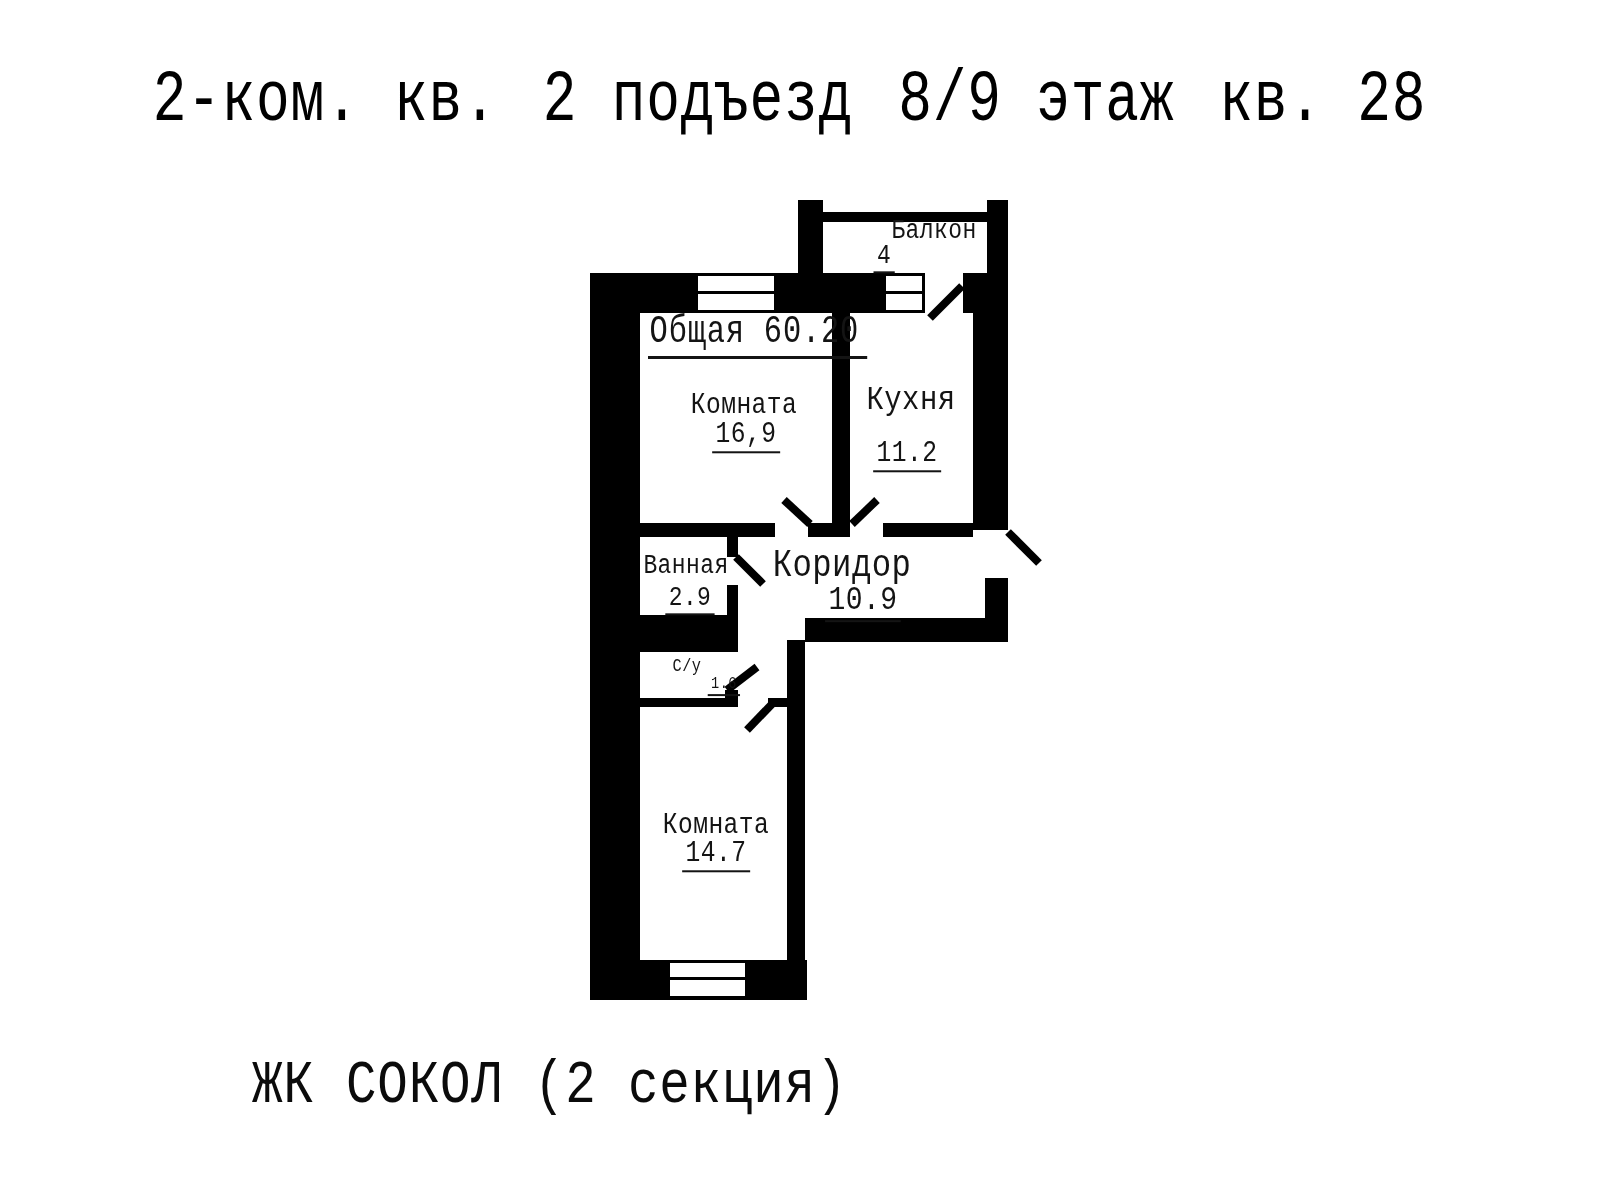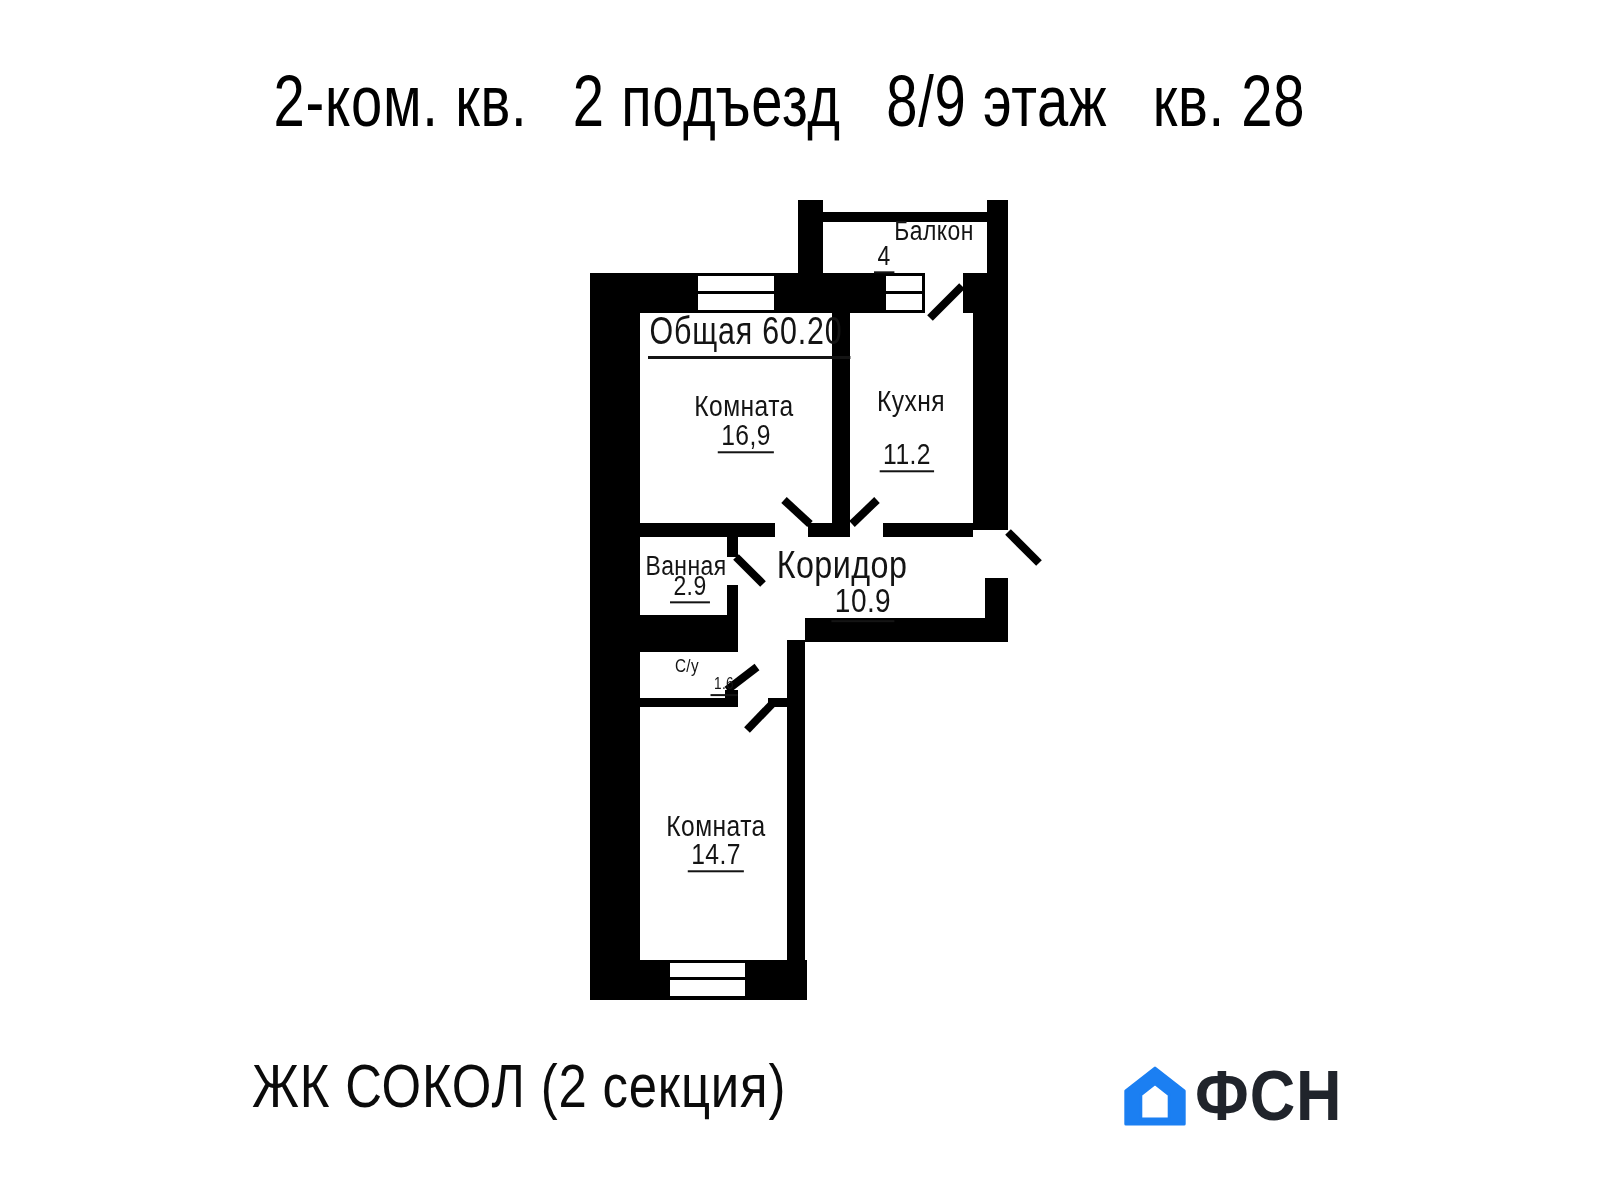--- a/index.html
+++ b/index.html
@@ -1,18 +1,18 @@
 <!DOCTYPE html>
 <html><head>
 <meta charset="utf-8">
 <style>
   html,body { margin:0; padding:0; background:#ffffff; }
   .canvas {
     position:relative; width:1600px; height:1200px; background:#ffffff;
-    font-family:Liberation Sans, sans-serif; overflow:hidden;
+    font-family:Liberation Mono, monospace; overflow:hidden;
     --ink:#141414; --plan-black:#000000; --logo-blue:#1b7ff2; --logo-dark:#20242b;
   }
 
   
   .title {
     position:absolute; top:60px; left:0; width:1600px;
     display:flex; justify-content:center; gap:58px;
     font-size:72px; color:#000; white-space:nowrap;
     transform:scaleX(0.78); transform-origin:47% 0;
     letter-spacing:1px;
@@ -125,47 +125,41 @@
   <div class="lbl" style="left:934px; top:231px; font-size:27px;">
     <span>Балкон</span></div>
   <div class="lbl num" style="left:884px; top:258px; font-size:27px;">
     <span>4</span></div>
 
   <div class="lbl" style="left:744px; top:406px; font-size:29px;">
     <span>Комната</span></div>
   <div class="lbl num" style="left:746px; top:437px; font-size:29px;">
     <span>16,9</span></div>
 
-  <div class="lbl" style="left:911px; top:401px; font-size:29px;">
+  <div class="lbl" style="left:911px; top:401px; font-size:34px;">
     <span>Кухня</span></div>
   <div class="lbl num" style="left:907px; top:431px; font-size:29px;margin-top:25px;">
     <span>11.2</span></div>
 
   <div class="lbl" style="left:686px; top:566px; font-size:27px;">
     <span>Ванная</span></div>
-  <div class="lbl num" style="left:690px; top:588px; font-size:27px;">
+  <div class="lbl num" style="left:690px; top:600px; font-size:27px;">
     <span>2.9</span></div>
 
   <div class="lbl" style="left:842px; top:566px; font-size:38px;">
     <span>Коридор</span></div>
   <div class="lbl num" style="left:863px; top:596px; font-size:33px;margin-top:7px;">
     <span>10.9</span></div>
 
   <div class="lbl" style="left:687px; top:666px; font-size:18px;">
     <span>С/у</span></div>
   <div class="lbl num" style="left:724px; top:686px; font-size:16px;">
     <span>1.6</span></div>
 
   <div class="lbl" style="left:716px; top:826px; font-size:29px;">
     <span>Комната</span></div>
   <div class="lbl num" style="left:716px; top:856px; font-size:29px;">
     <span>14.7</span></div>
 
   <div class="project">ЖК СОКОЛ (2 секция)</div>
 
-  <div class="logo">
-    <svg viewBox="0 0 100 96">
-      <path d="M50 3 L97 40 L97 93 L3 93 L3 40 Z  M50 28 L73 46 L73 85 L27 85 L27 46 Z" fill="var(--logo-blue)" stroke="var(--logo-blue)" stroke-width="5" stroke-linejoin="round" fill-rule="evenodd"></path>
-    </svg>
-    <div class="logo-text">ФСН</div>
-  </div>
 
 </div>
 
 </body></html>

